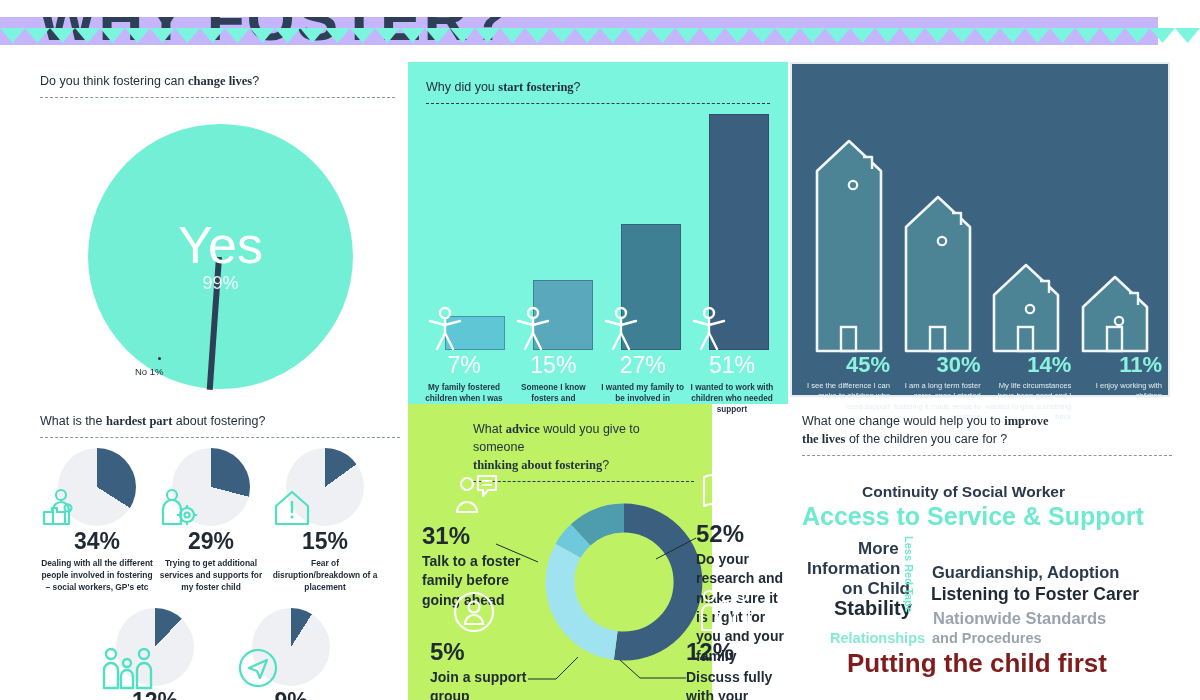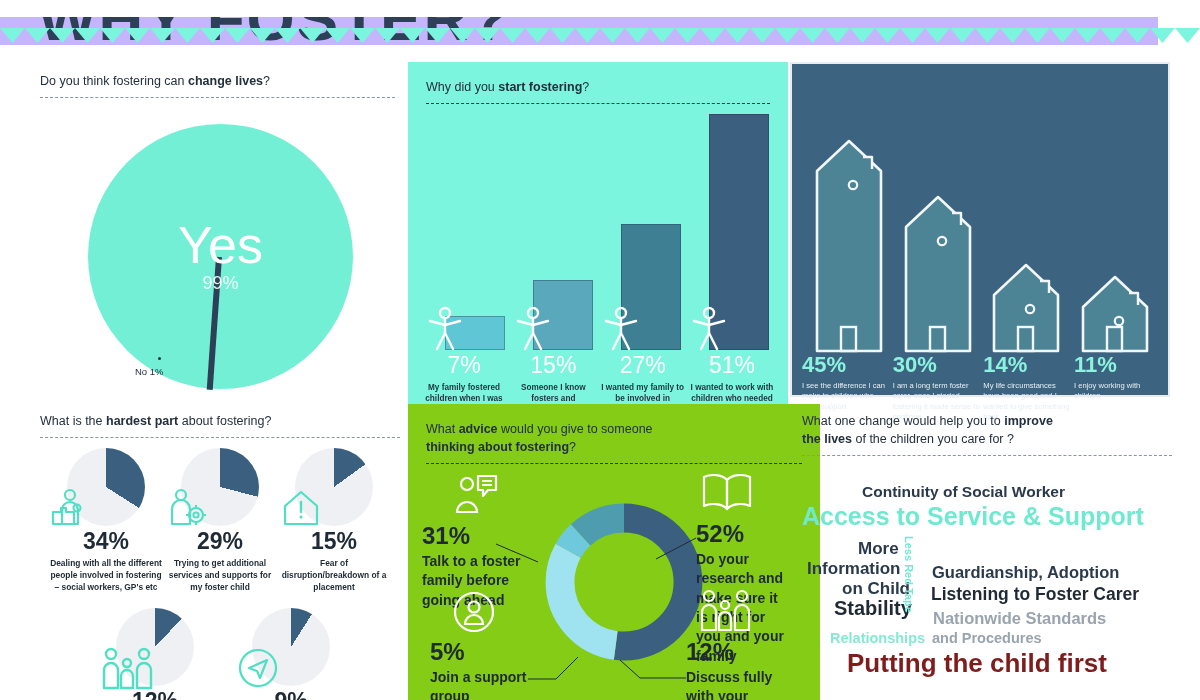--- a/index.html
+++ b/index.html
@@ -25,21 +25,21 @@
   .zz {
     width:25px; height:15px; flex:0 0 25px;
     background:#7CF5DF;
     clip-path: polygon(0 0, 100% 0, 50% 100%);
   }
 
   
   .q-title {
     font-size:12.5px; color:#24303E; line-height:1.45;
   }
-  .q-title b { font-weight:bold; }
+  .q-title b { font-weight:bold;font-family:Liberation Serif, serif; }
   .dash {
     height:0; border-top:1px dashed #8B95A0; margin-top:7px;
   }
   .dash.light { border-top-color:#ffffff; opacity:.8; }
   .dash.dark  { border-top-color:#2A3744; }
 
   
   #panel-change-lives { position:absolute; left:40px; top:72px; width:355px; height:320px; }
   .pie-yes-wrap { position:relative; width:355px; height:270px; margin-top:14px; }
   .pie-yes {
@@ -93,46 +93,47 @@
   .p3-title { color:#ffffff; font-size:12.5px; }
   .houses {
     position:absolute; left:14px; top:44px; width:352px; height:245px;
     display:flex; align-items:flex-end; justify-content:space-between;
   }
   .house-col { width:86px; display:flex; flex-direction:column; align-items:center; justify-content:flex-end; }
   .house-legend {
     position:absolute; left:10px; top:290px; width:360px;
     display:flex; justify-content:space-between;
   }
-  .hleg { width:88px; text-align:left; }
+  .hleg { width:88px; text-align:right; }
   .hleg .pct { font-size:22px; color:#8CF3DF; font-weight:bold; line-height:1; }
   .hleg .txt { font-size:7.6px; line-height:1.36; margin-top:5px; color:#E6EEF3; }
 
   
   #panel-hardest-part { position:absolute; left:40px; top:412px; width:360px; height:290px; }
   .hp-grid {
     position:absolute; left:0; top:36px; width:360px;
-    display:flex; justify-content:center;
+    display:flex; justify-content:flex-start;
   }
   .hp-cell { width:114px; display:flex; flex-direction:column; align-items:center; }
   .hp-pie { position:relative; width:78px; height:78px; }
   .hp-disc { position:absolute; inset:0; border-radius:50%; background:#EFF0F3; }
   .hp-slice { position:absolute; inset:0; border-radius:50%; }
   .hp-icon { position:absolute; left:-16px; bottom:-4px; width:44px; height:44px; }
   .hp-pct { font-size:23px; font-weight:bold; color:#1F2A35; margin-top:4px; line-height:1; }
   .hp-txt { font-size:8.4px; line-height:1.4; color:#1F2A35; text-align:center; margin-top:5px; font-weight:bold; }
   .hp-grid2 {
     position:absolute; left:58px; top:196px; width:250px;
     display:flex; justify-content:space-between;
   }
 
   
   #panel-advice {
-    position:absolute; left:408px; top:404px; width:412px; height:296px;
-    background:#84cc16;
+    position:absolute; left:408px; top:404px; width:304px; height:296px;
+    background:#bef264;
+    padding-left:47px;
   }
   .p5-inner { padding:16px 18px 0 18px; }
   .donut-wrap { position:absolute; left:0; top:60px; width:380px; height:236px; }
   .donut { position:absolute; left:136px; top:38px; width:160px; height:160px; }
   .ann { position:absolute; }
   .ann .pct { font-size:24px; font-weight:bold; color:#1F2A35; line-height:1; }
   .ann .txt { font-size:14px; line-height:1.38; color:#1F2A35; font-weight:bold; margin-top:4px; }
   .ann-icon { position:absolute; }
 
   

